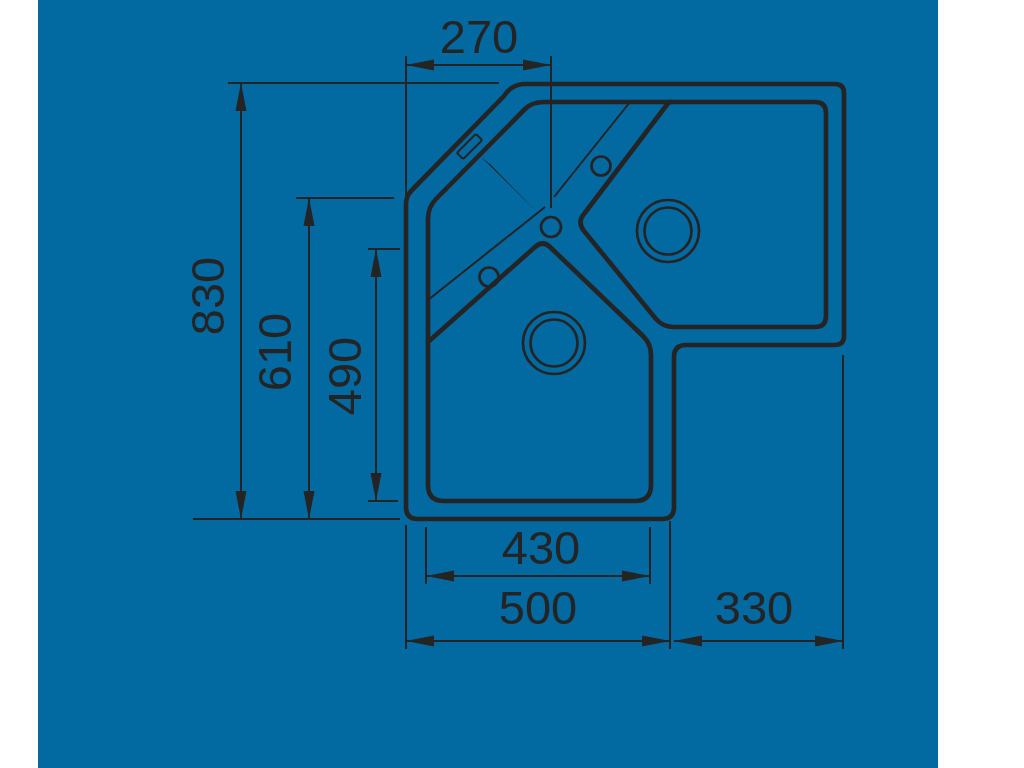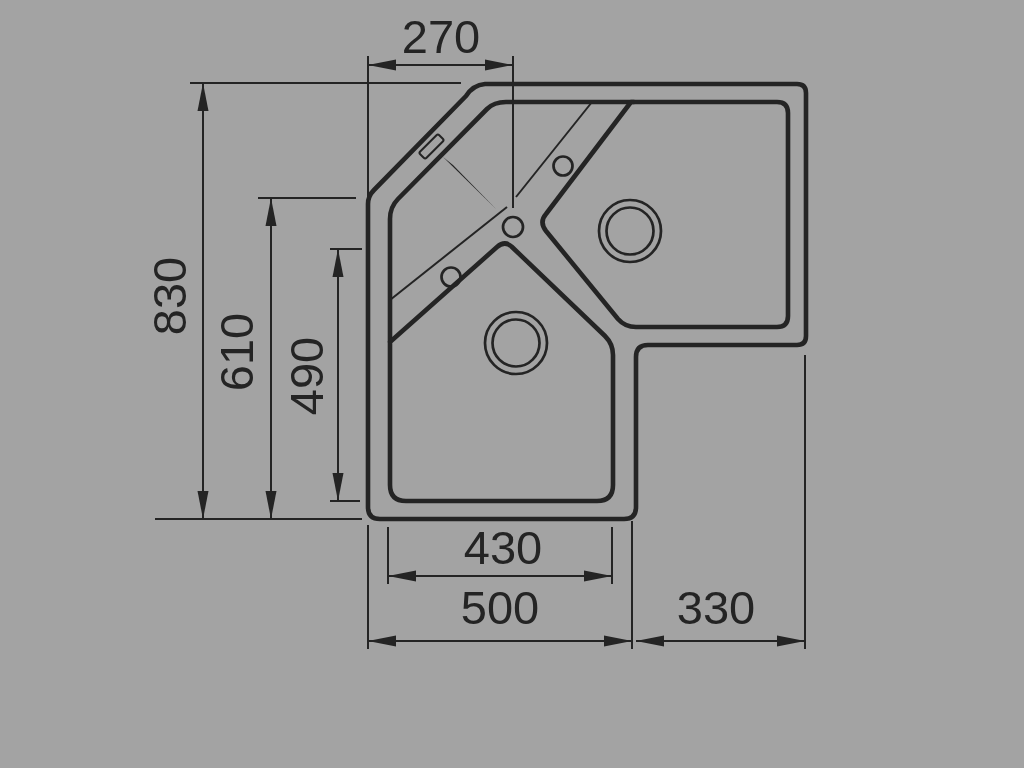--- a/index.html
+++ b/index.html
@@ -2,24 +2,25 @@
 <html><head>
 <meta charset="utf-8">
 <style>
   html, body {
     margin: 0;
     padding: 0;
     background: #ffffff;
   }
   #canvas {
     position: relative;
-    width: 1024px;
+    width: 900px;
     height: 768px;
-    background: #a3a3a3;
+    background: #0369a1;
     overflow: hidden;
+    margin-left: 38px;
   }
   svg { display: block; }
   .dim-text {
     font-family: "Liberation Sans", "DejaVu Sans", sans-serif;
     font-size: 47px;
     fill: #242424;
     letter-spacing: 0px;
   }
   .thick {
     fill: none;

